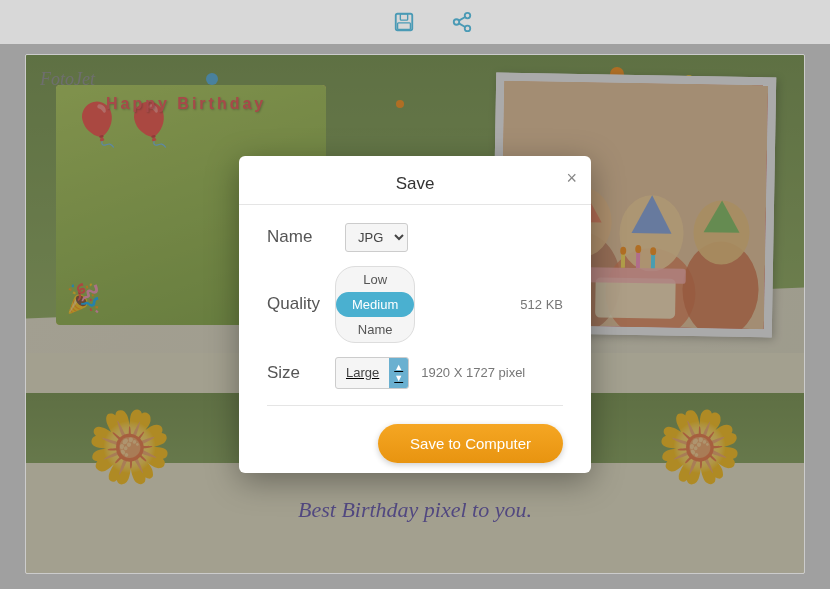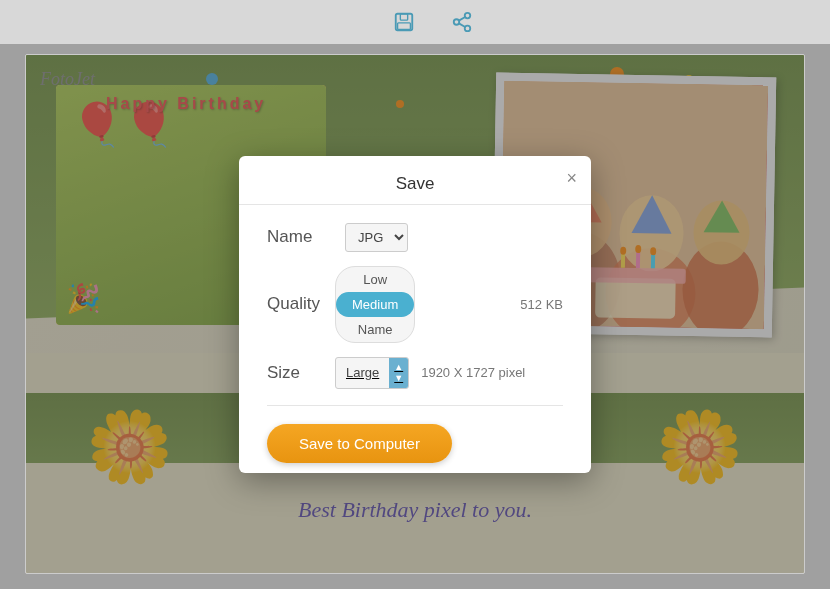--- a/index.html
+++ b/index.html
@@ -336,21 +336,21 @@
     
     .dialog-divider {
       border: none;
       border-top: 1px solid #e5e5e5;
       margin: 16px 0 18px 0;
     }
 
     
     .save-btn-wrapper {
       display: flex;
-      justify-content: flex-start;
+      justify-content: flex-end;
     }
 
     .save-to-computer-btn {
       background: linear-gradient(180deg, #f5a623, #e89410);
       color: #fff;
       border: none;
       border-radius: 22px;
       padding: 11px 32px;
       font-size: 15px;
       font-weight: 500;

